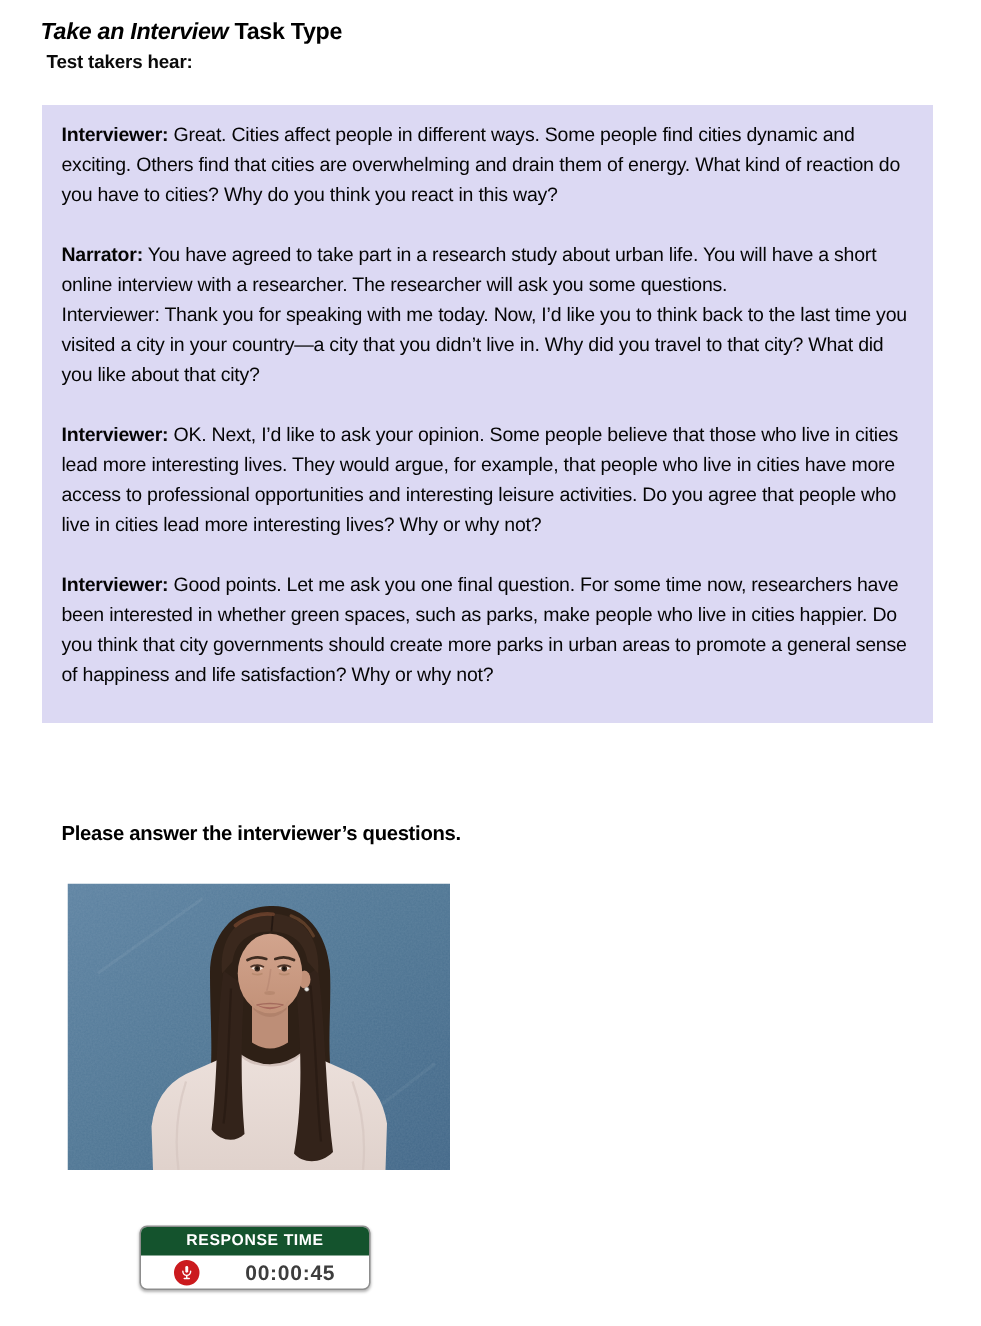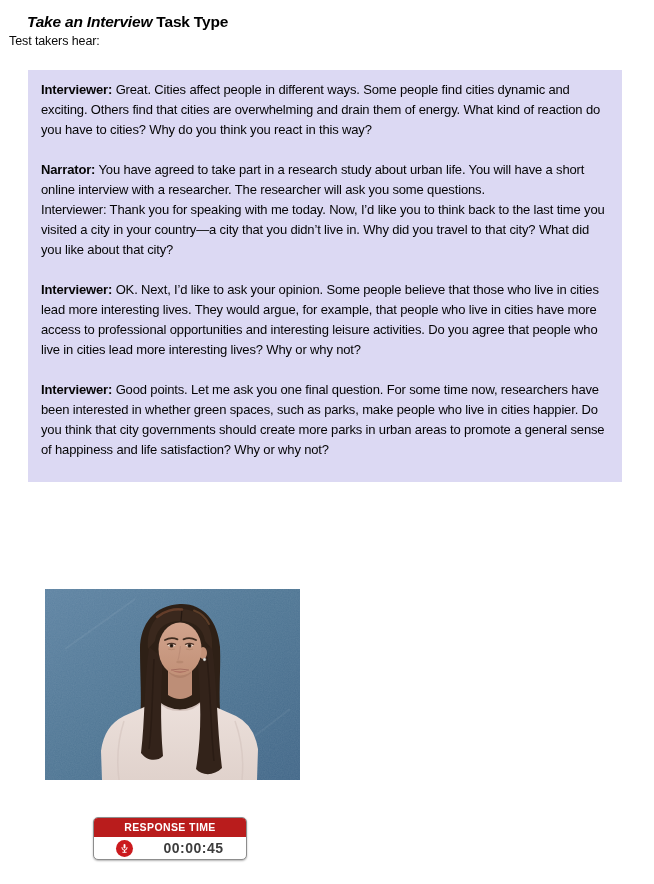--- a/index.html
+++ b/index.html
@@ -1,35 +1,35 @@
 <!DOCTYPE html>
 <html><head>
 <meta charset="utf-8">
 <style>
   html,body{margin:0;padding:0;background:#ffffff;}
   .page{position:relative;width:654px;height:884px;background:#ffffff;overflow:hidden;
         font-family:"Liberation Sans", sans-serif;color:#000;}
   .title{position:absolute;left:27px;top:13px;font-size:15.5px;font-weight:bold;letter-spacing:-0.2px;}
   .title .it{font-style:italic;}
-  .subtitle{position:absolute;left:9px;top:34px;font-size:12.5px;color:#0a0a0a;letter-spacing:-0.1px;}
+  .subtitle{position:absolute;left:31px;top:34px;font-size:12.5px;color:#0a0a0a;letter-spacing:-0.1px;font-weight:bold;}
   .transcript{position:absolute;left:28px;top:70px;width:594px;min-height:402px;box-sizing:border-box;
               background:#dcd9f3;padding:10px 14px 10px 13px;font-size:13px;line-height:20px;
               letter-spacing:-0.15px;color:#050505;}
   .transcript p{margin:0 0 20px 0;}
   .transcript p.last{margin-bottom:12px;}
   .tline{display:block;}
   .spk{font-weight:bold;}
   .prompt{position:absolute;left:41px;top:548px;font-size:13.5px;font-weight:bold;letter-spacing:-0.2px;}
   .video{position:absolute;left:45px;top:589px;width:255px;height:191px;
          box-shadow:inset 0 2px 2px -1px rgba(0,0,0,0.55), inset 0 0 0 1px rgba(70,70,70,0.35);}
   .video svg{display:block;}
   .timer{position:absolute;left:93px;top:817px;width:154px;height:43px;box-sizing:border-box;
          border:1px solid #8d8d8d;border-radius:5px;background:#fff;overflow:hidden;
          box-shadow:0 1px 2px rgba(0,0,0,0.3);}
-  .timer-header{background:#b91c1c;color:#ffffff;font-size:10.5px;font-weight:bold;text-align:center;
+  .timer-header{background:#14532d;color:#ffffff;font-size:10.5px;font-weight:bold;text-align:center;
                 height:19px;line-height:19px;letter-spacing:0.4px;}
   .timer-body{height:22px;display:flex;align-items:center;justify-content:center;gap:30px;}
   .rec{width:17px;height:17px;border-radius:50%;background:#cb1a1e;display:flex;
        align-items:center;justify-content:center;flex:0 0 auto;}
   .time{font-size:14px;font-weight:bold;color:#3d3d3d;letter-spacing:0.5px;}
 </style>
 </head>
 <body>
 
 <div class="page">
@@ -47,20 +47,21 @@
       <span class="tline"><b class="spk"></b><span>Interviewer: Thank you for speaking with me today. Now, I’d like you to think back to the last time you visited a city in your country—a city that you didn’t live in. Why did you travel to that city? What did you like about that city?</span></span>
     </p>
     <p>
       <span class="tline"><b class="spk">Interviewer:</b><span> OK. Next, I’d like to ask your opinion. Some people believe that those who live in cities lead more interesting lives. They would argue, for example, that people who live in cities have more access to professional opportunities and interesting leisure activities. Do you agree that people who live in cities lead more interesting lives? Why or why not?</span></span>
     </p>
     <p class="last">
       <span class="tline"><b class="spk">Interviewer:</b><span> Good points. Let me ask you one final question. For some time now, researchers have been interested in whether green spaces, such as parks, make people who live in cities happier. Do you think that city governments should create more parks in urban areas to promote a general sense of happiness and life satisfaction? Why or why not?</span></span>
     </p>
   </div>
 
+  <div class="prompt">Please answer the interviewer’s questions.</div>
 
   <div class="video">
     <svg width="255" height="191" viewBox="0 0 255 191" xmlns="http://www.w3.org/2000/svg">
       <defs>
         <linearGradient id="bgGrad" x1="0" y1="0" x2="1" y2="1">
           <stop offset="0" stop-color="#5e83a2"></stop>
           <stop offset="0.5" stop-color="#4f7694"></stop>
           <stop offset="1" stop-color="#426788"></stop>
         </linearGradient>
         <linearGradient id="skinGrad" x1="0" y1="0" x2="0" y2="1">

